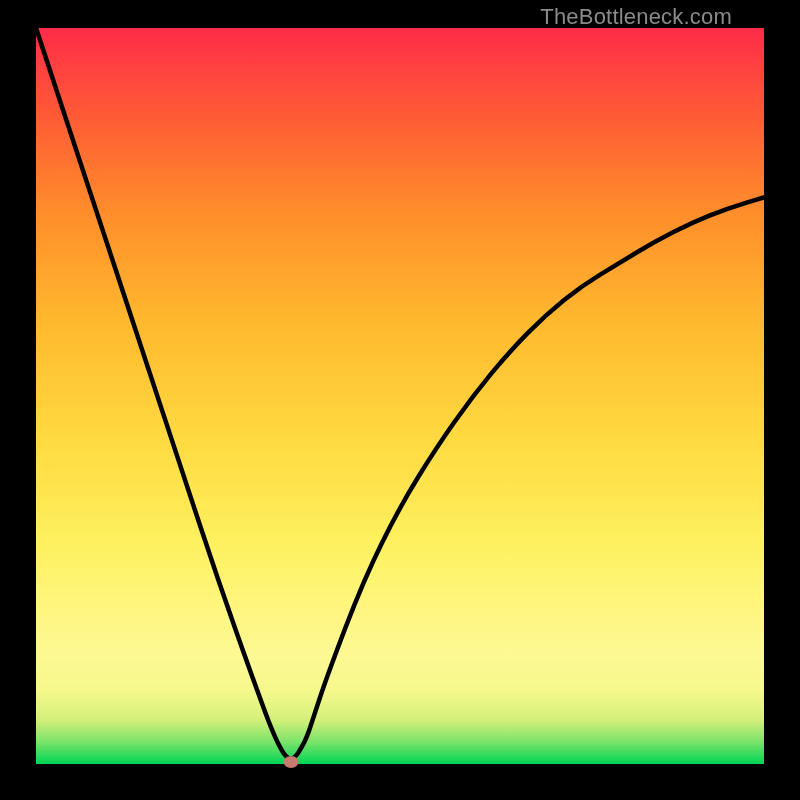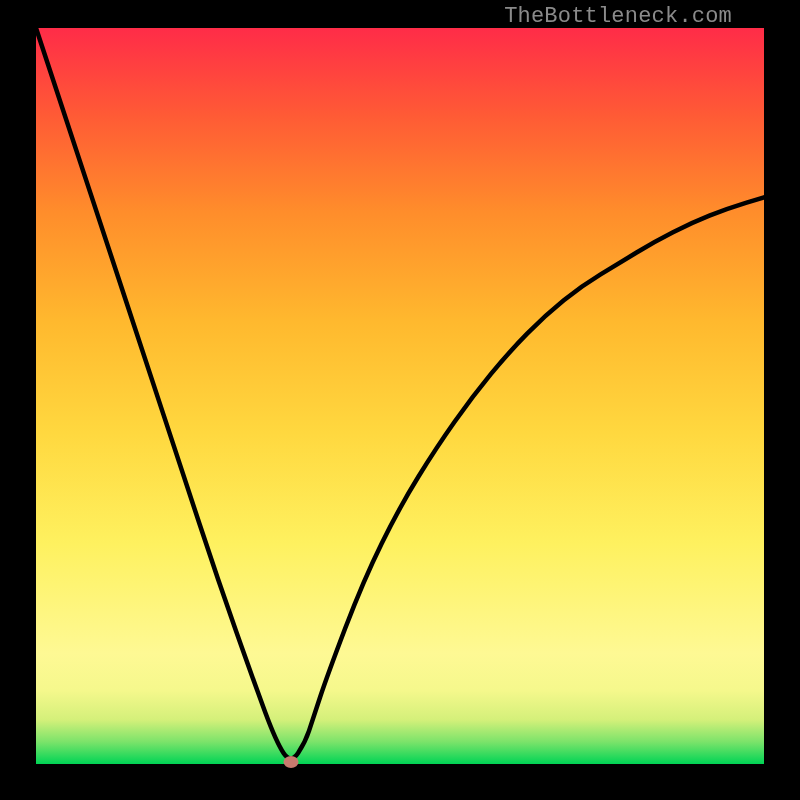--- a/index.html
+++ b/index.html
@@ -11,21 +11,20 @@
     overflow: hidden;
     font-family: Arial, Helvetica, sans-serif;
   }
   .frame {
     position: absolute;
     top: 0;
     left: 0;
     width: 768px;
     height: 800px;
     background: #000000;
-    font-family: Liberation Mono, monospace;
   }
   .plot-area {
     position: absolute;
     left: 36px;
     top: 28px;
     width: 728px;
     height: 736px;
     
     background: linear-gradient(
       to top,

